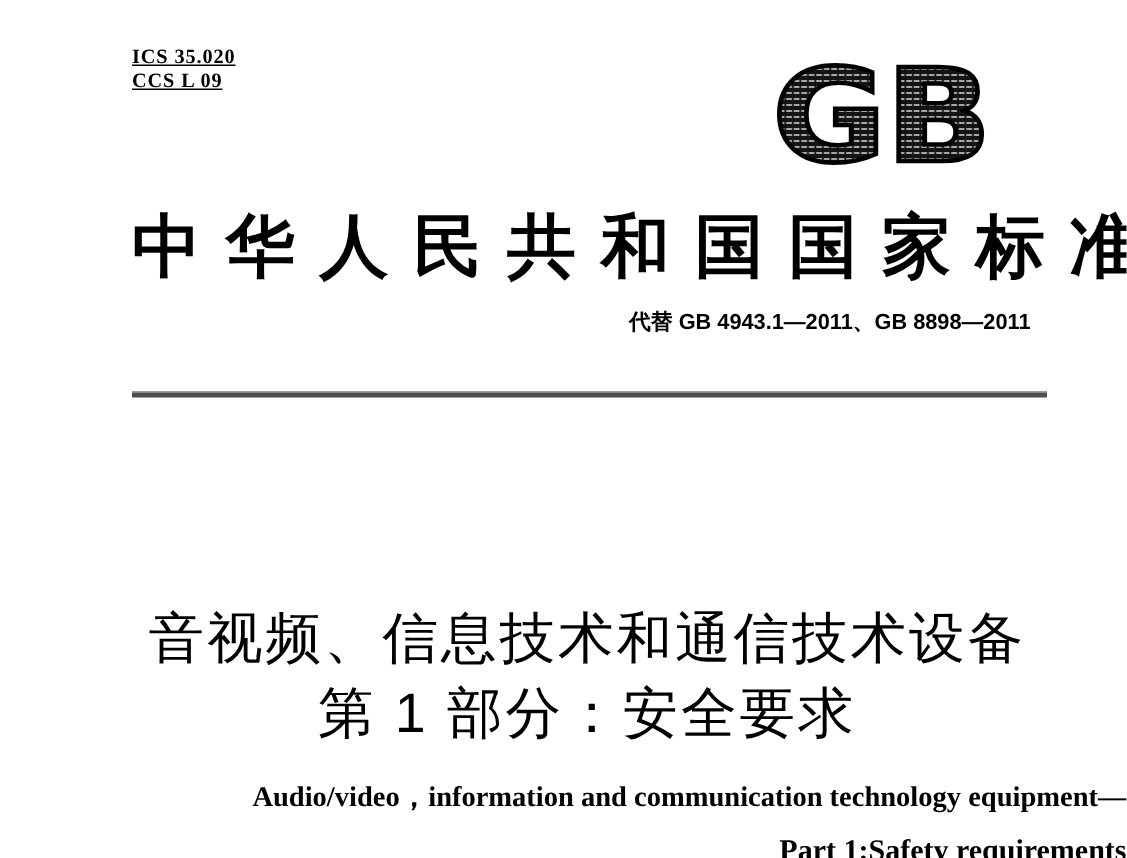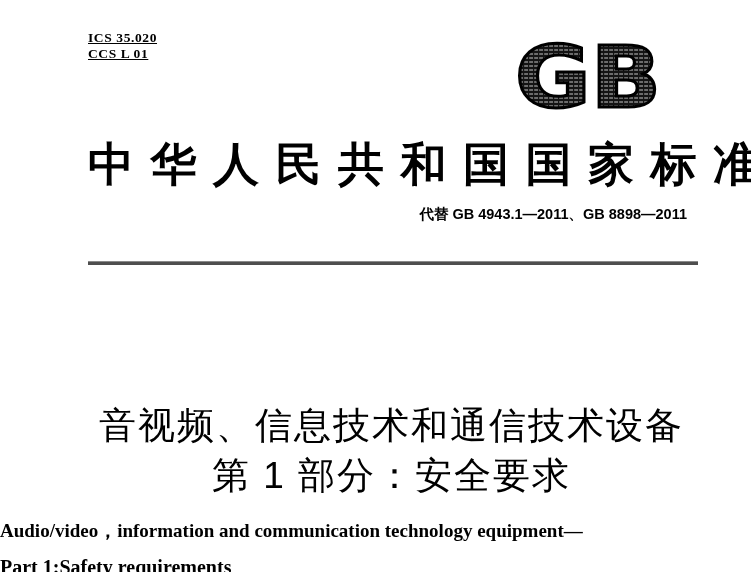--- a/index.html
+++ b/index.html
@@ -91,36 +91,36 @@
     white-space: nowrap;
   }
   .title-zh-1 { top: 401px; }
   .title-zh-2 { top: 451px; }
 
   
   .title-en-1, .title-en-2 {
     position: absolute;
     left: 0;
     width: 751px;
-    text-align: left;
+    text-align: right;
     font-family: "Liberation Serif", serif;
     font-weight: bold;
     white-space: nowrap;
   }
   .title-en-1 { top: 518px; font-size: 19px; }
   .title-en-2 { top: 544px; font-size: 20px; margin-top: 12px; }
 </style>
 </head>
 <body>
 
 <div class="page">
 
   <div class="ics-block">
     <div>ICS 35.020</div>
-    <div>CCS L 01</div>
+    <div>CCS L 09</div>
   </div>
 
   <svg class="gb-logo" viewBox="0 0 154 82" xmlns="http://www.w3.org/2000/svg">
     <defs>
       <pattern id="gbhatch" patternUnits="userSpaceOnUse" width="5" height="4">
         <rect width="5" height="4" fill="#141414"></rect>
         <path d="M0 2 H5" stroke="#d8d8d8" stroke-width="0.9" stroke-dasharray="2 1.2"></path>
       </pattern>
     </defs>
     <text x="77" y="71" text-anchor="middle" font-family="'DejaVu Sans', sans-serif" font-weight="bold" font-size="86" textLength="146" lengthAdjust="spacingAndGlyphs" fill="url(#gbhatch)" stroke="#000" stroke-width="3">GB</text>

